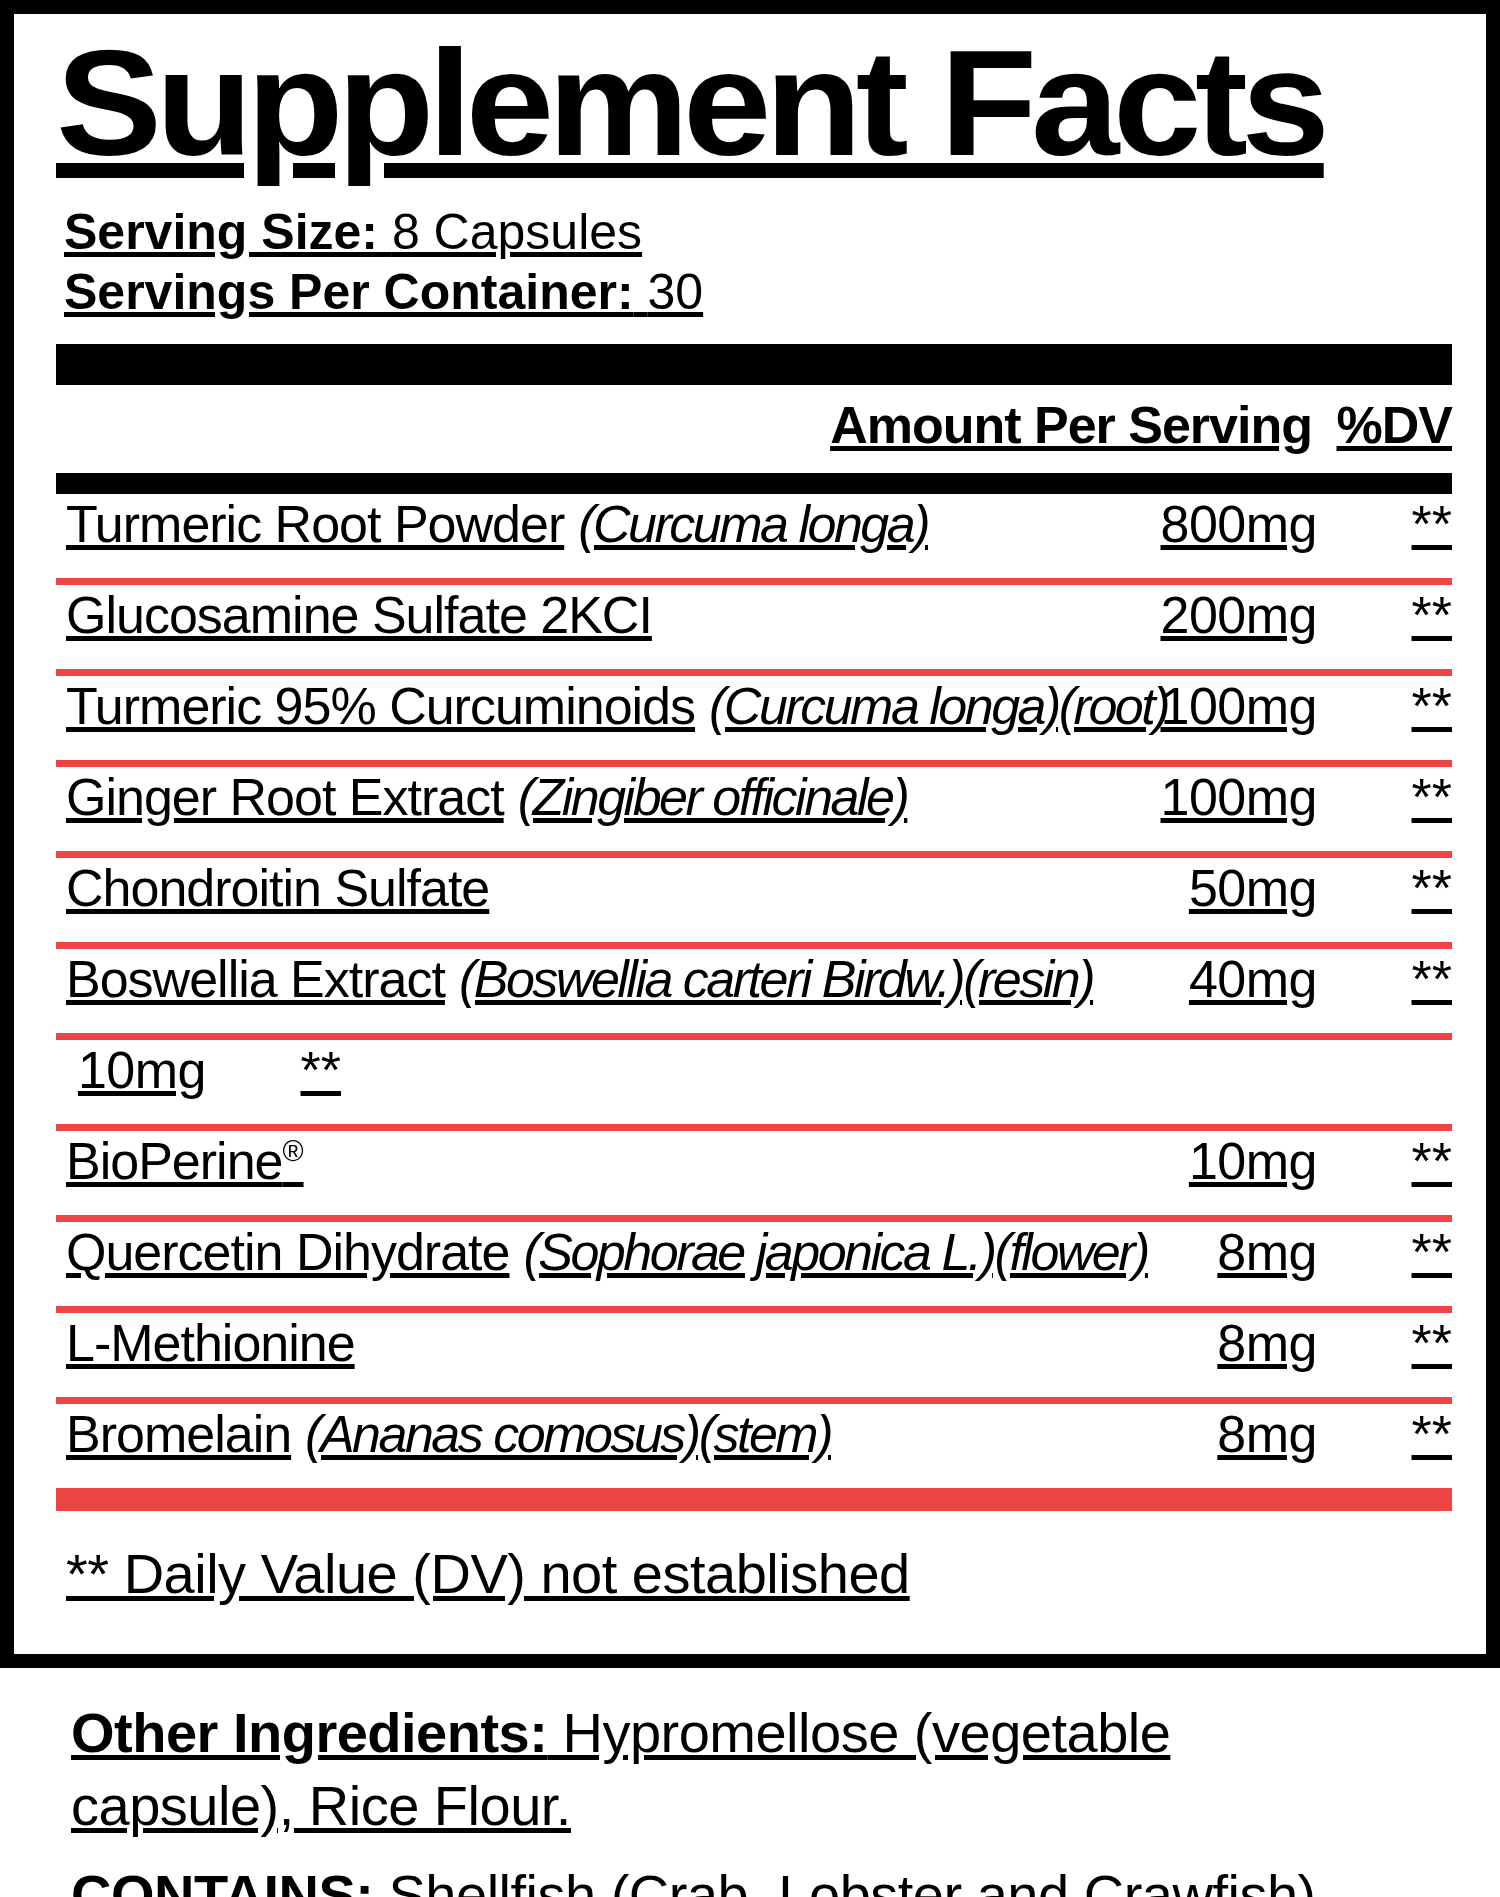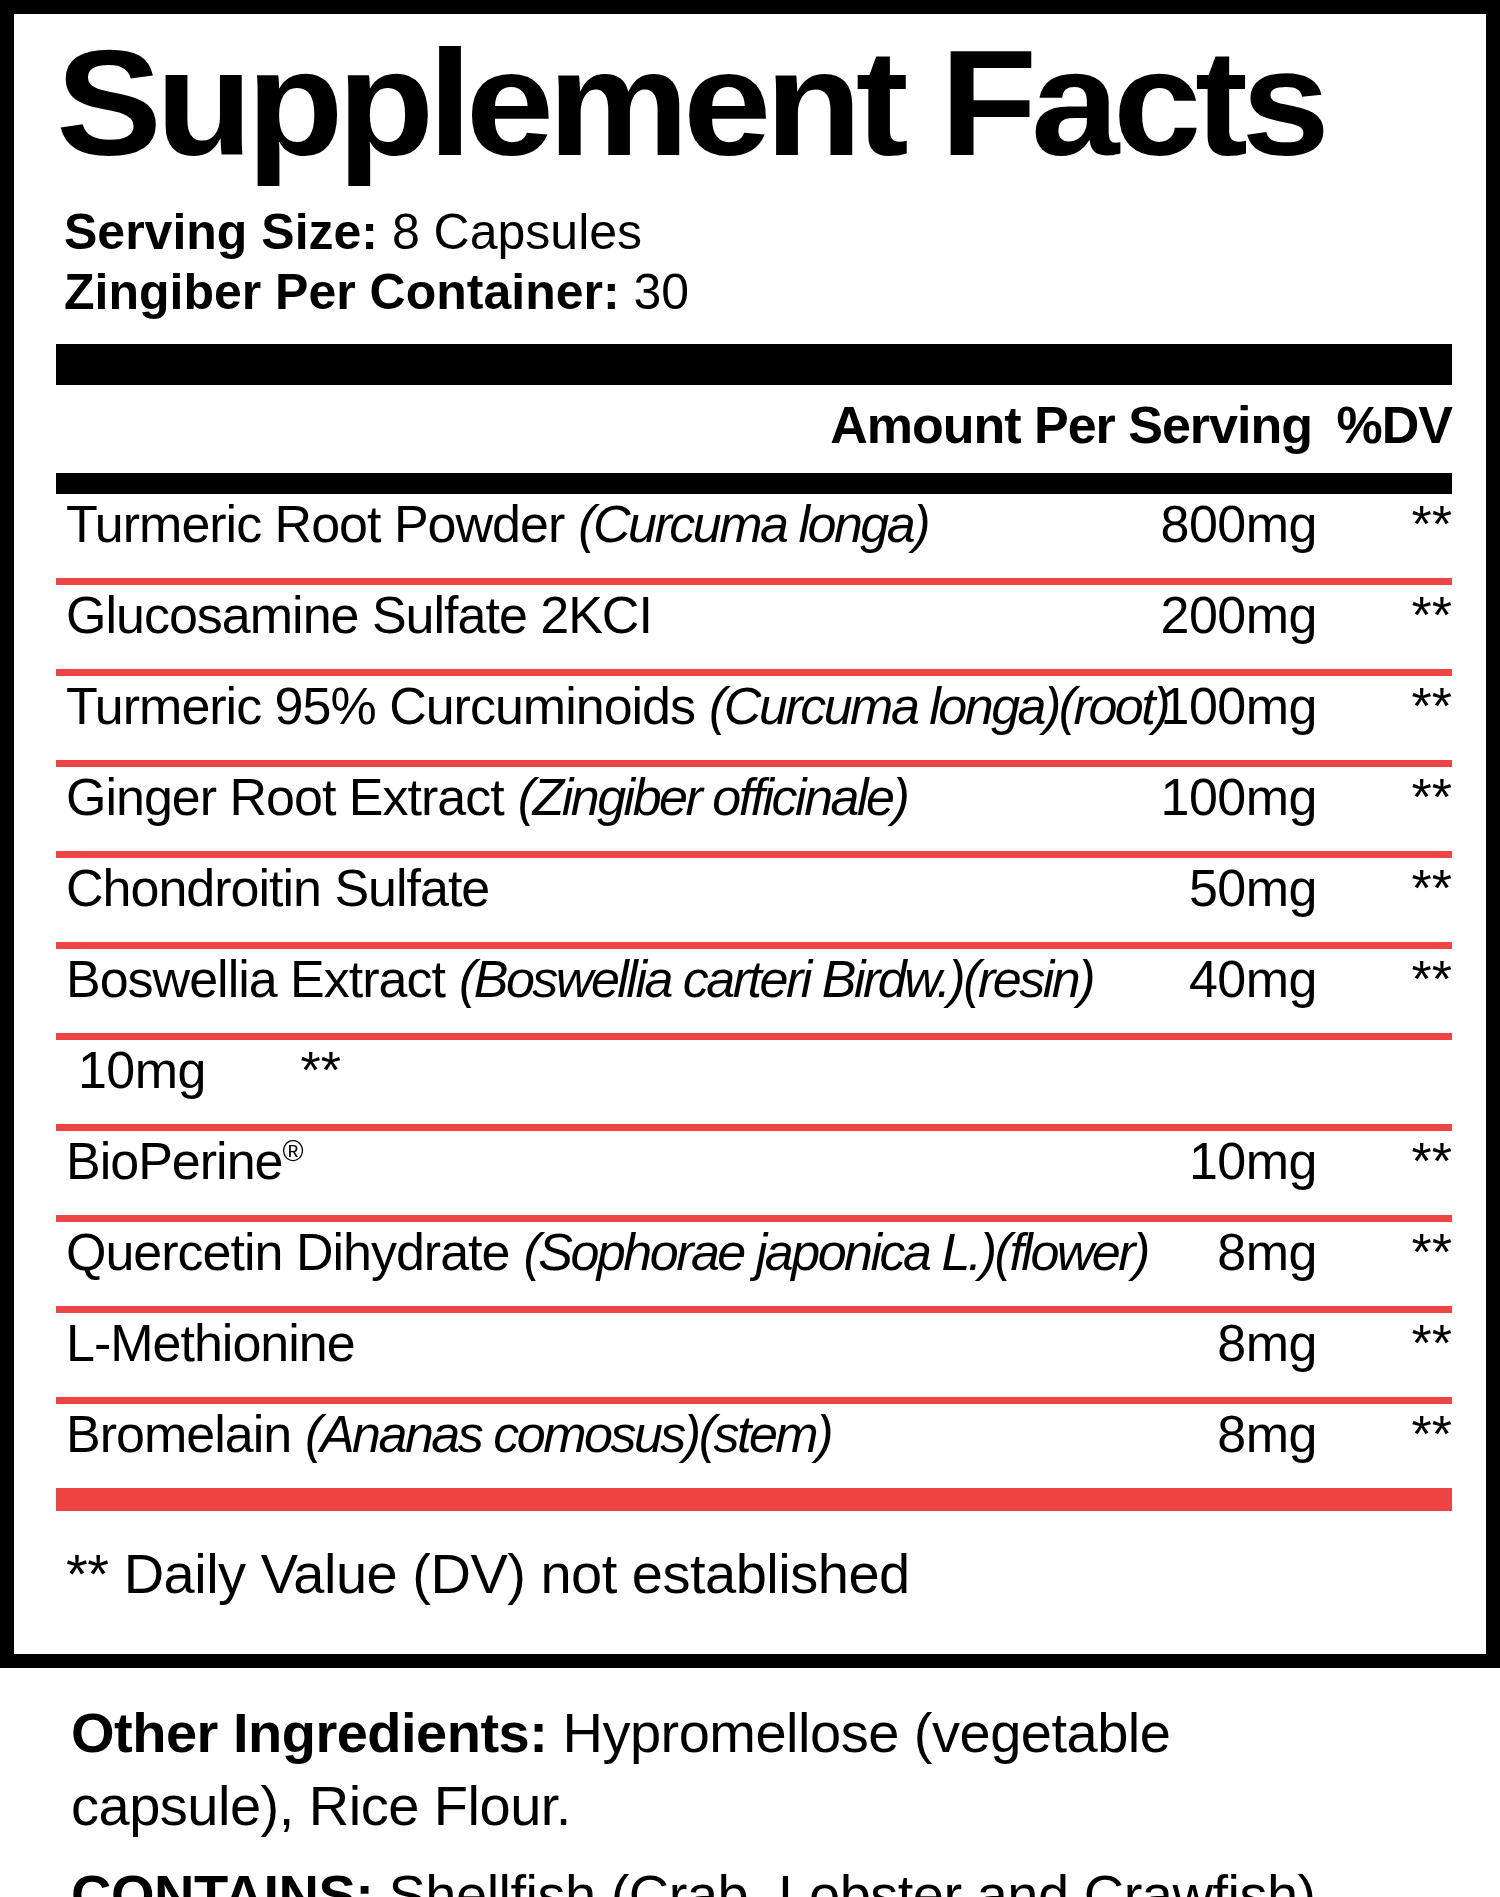--- a/index.html
+++ b/index.html
@@ -2,21 +2,21 @@
 <html><head>
 <meta charset="utf-8">
 <style>
   html, body { margin: 0; padding: 0; background: #ffffff; }
   body {
     width: 1500px; height: 1897px;
     font-family: "Liberation Sans", sans-serif;
     color: #000;
     overflow: hidden;
   }
-  .label-root { position: relative; width: 1200px; height: 1897px; background: #fff; }
+  .label-root { position: relative; width: 1200px; height: 1897px; background: #fff; text-decoration: underline; }
 
   .facts-box {
     box-sizing: border-box;
     width: 1500px; height: 1668px;
     border: 14px solid #000;
     padding: 14px 34px 0 42px;
     background: #fff;
   }
 
   .title {
@@ -74,21 +74,21 @@
 <body>
 
 <div class="label-root">
 
   <div class="facts-box">
 
     <h1 class="title">Supplement Facts</h1>
 
     <div class="serving">
       <p><span class="lbl">Serving Size:</span><span> </span><span>8 Capsules</span></p>
-      <p><span class="lbl">Zingiber Per Container:</span><span> </span><span>30</span></p>
+      <p><span class="lbl">Servings Per Container:</span><span> </span><span>30</span></p>
     </div>
 
     <div class="bar bar-thick"></div>
 
     <div class="amount-header">
       <span class="h-amount">Amount Per Serving</span>
       <span class="h-dv">%DV</span>
     </div>
 
     <div class="bar bar-med"></div>

